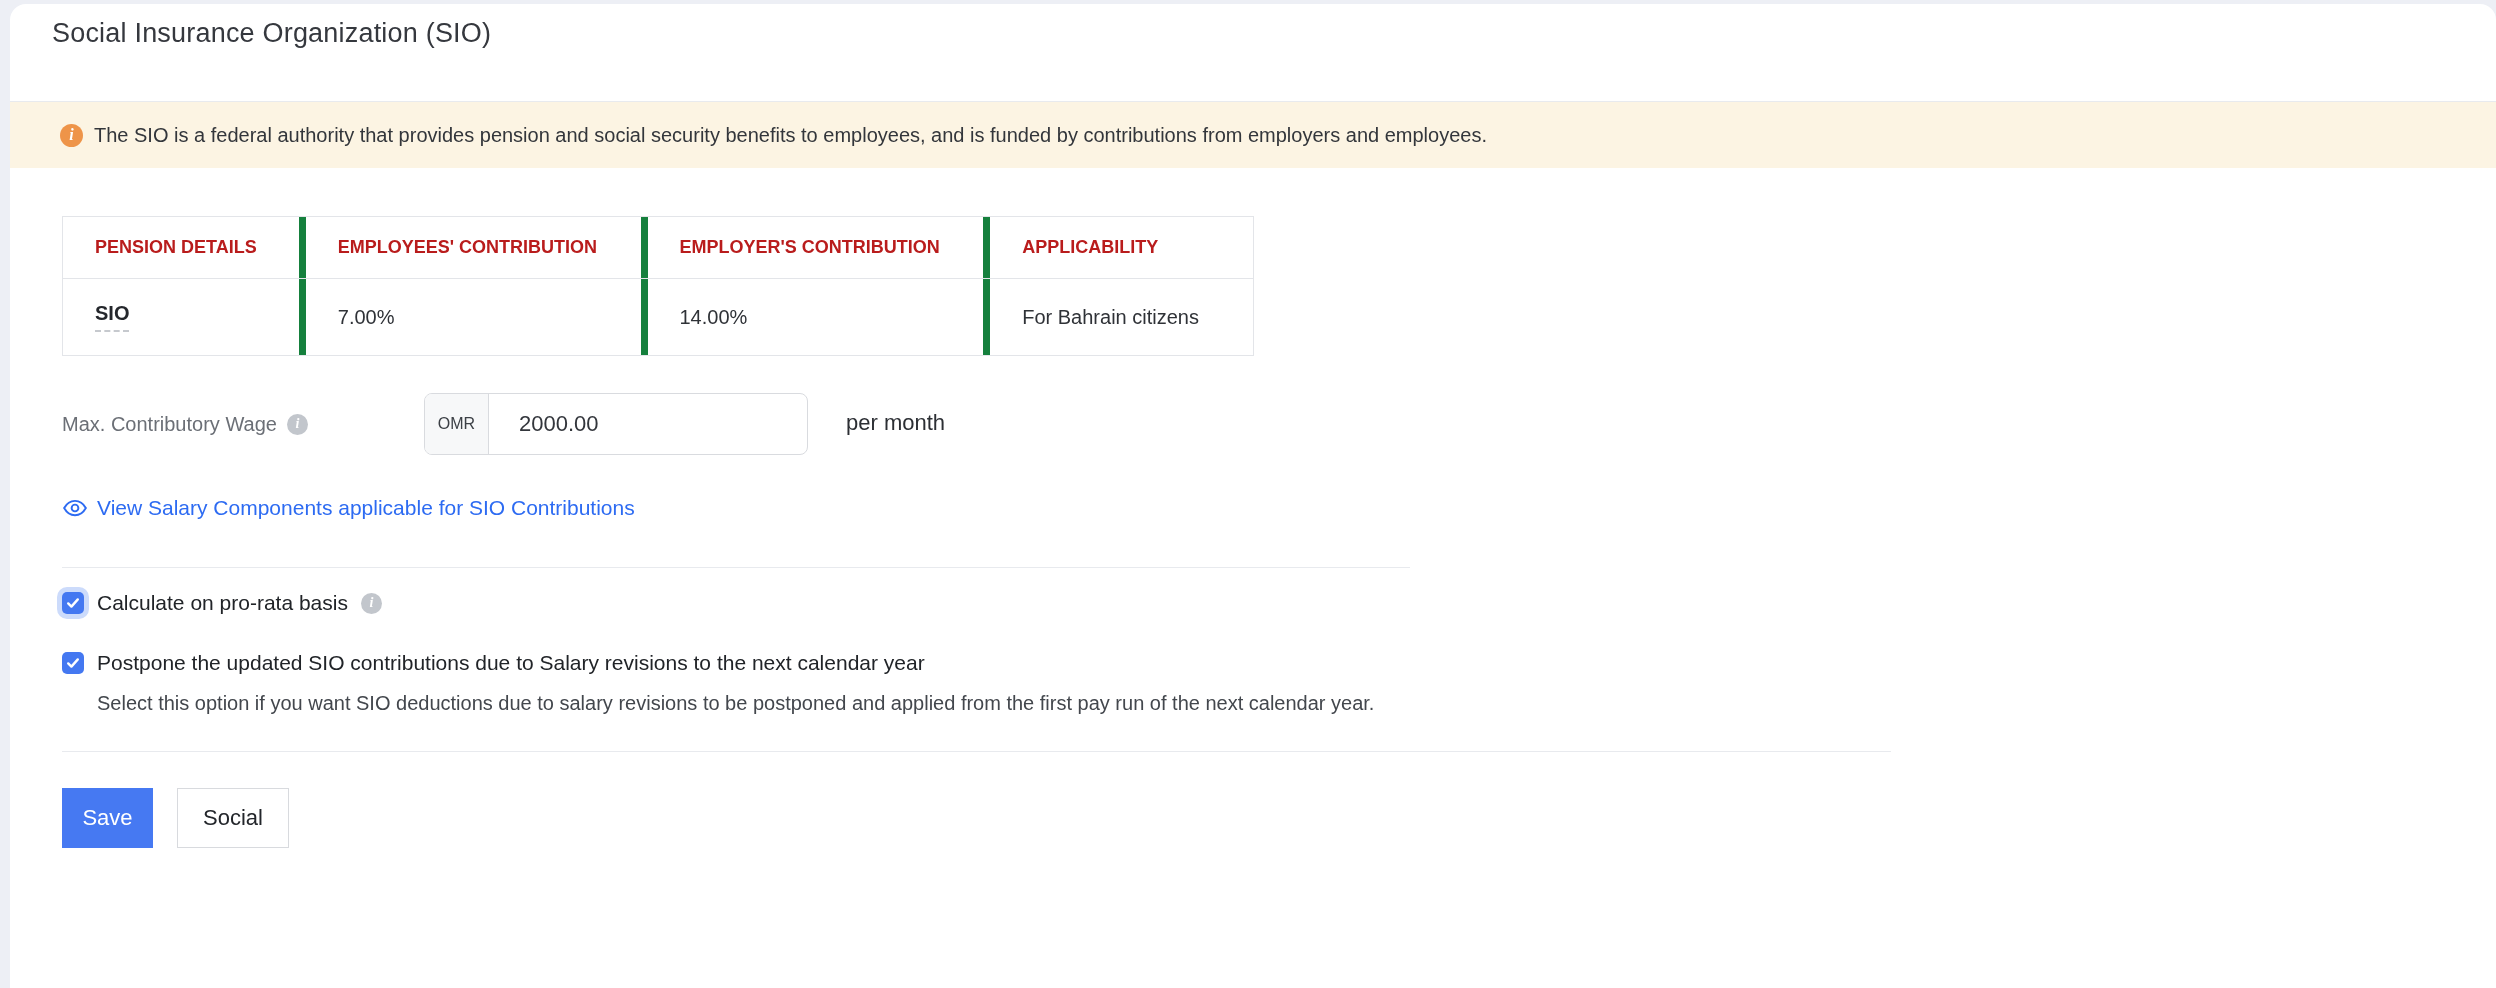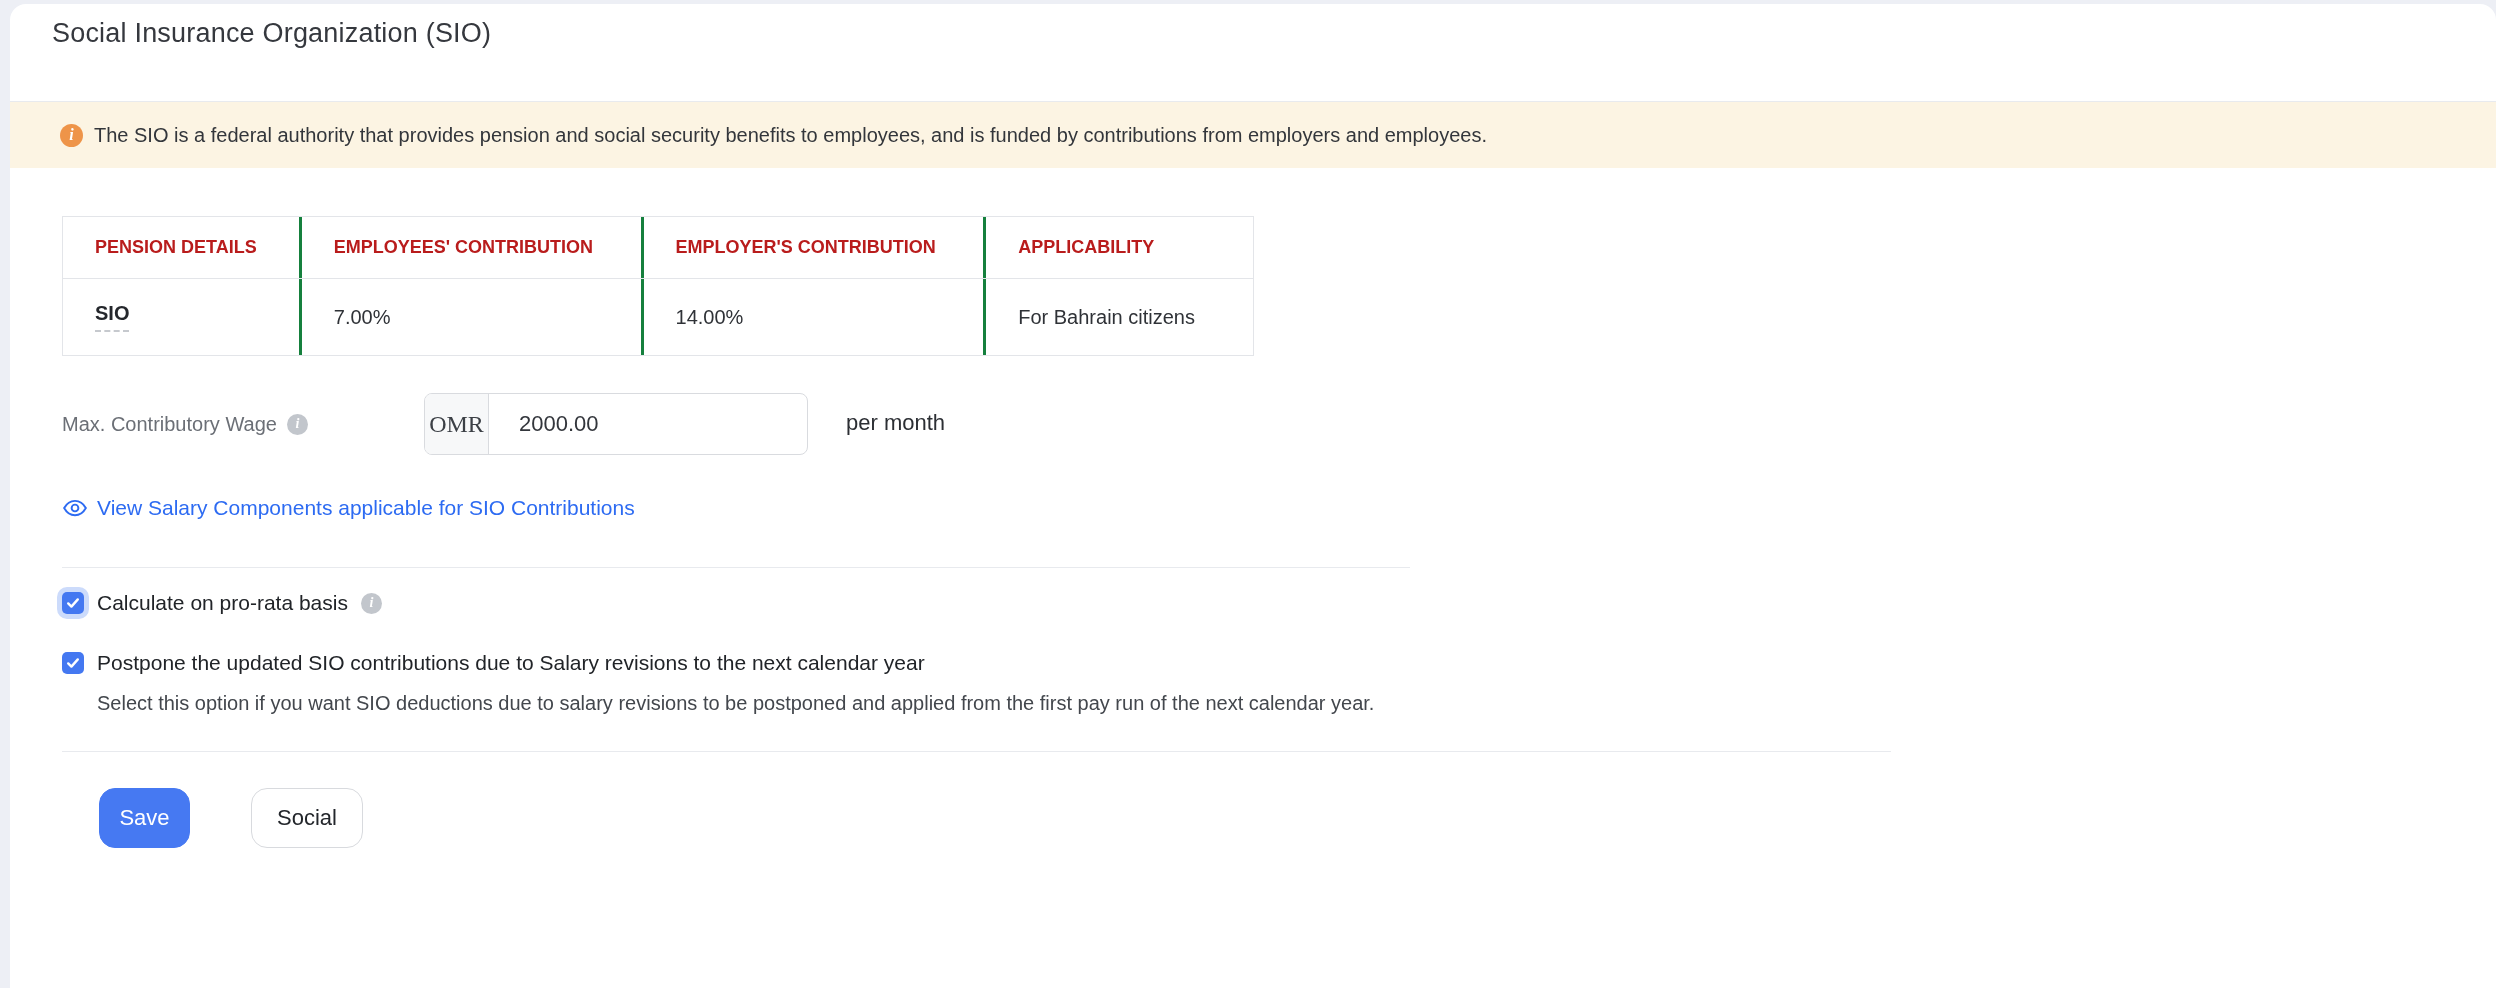--- a/index.html
+++ b/index.html
@@ -59,21 +59,21 @@
     margin-top:48px;
     width:1192px;
     border:1px solid #e3e5e9;
   }
   .t-row { display:flex; }
   .t-row.head { border-bottom:1px solid #e3e5e9; }
   .t-cell {
     padding-left:32px;
     display:flex; align-items:center;
   }
-  .t-cell + .t-cell { border-left:3px solid #15803d; }
+  .t-cell + .t-cell { border-left:7px solid #15803d; }
   .c1 { width:236px; } .c2 { width:342px; } .c3 { width:343px; } .c4 { width:270px; }
   .t-row.head .t-cell { height:61px; font-size:18px; font-weight:600; color:#b91c1c; }
   .t-row.body .t-cell { height:76px; font-size:20px; color:#2f3237; }
   .sio-name {
     font-weight:600;
     color:#24272c;
     border-bottom:2px dashed #c6c9ce;
     padding-bottom:5px;
   }
   
@@ -104,21 +104,21 @@
     border:1px solid #d9dbdf;
     border-radius:8px;
     overflow:hidden;
     background:#ffffff;
   }
   .currency-addon {
     width:76px;
     background:#f7f8f9;
     border-right:1px solid #d9dbdf;
     display:flex; align-items:center; justify-content:center;
-    font-size:24px; color:#3c4046;font-family:Liberation Serif, serif;
+    font-size:16px; color:#3c4046;
   }
   .wage-input {
     border:none; outline:none;
     flex:1;
     padding-left:30px;
     font-size:22px;
     color:#33363c;
     font-family:inherit;
     background:transparent;
   }
@@ -169,26 +169,25 @@
   }
   
   .button-row {
     margin-top:36px;
     display:flex;
     gap:24px;
     align-items:center;
   }
   .btn {
     height:60px;
-    border-radius:16px;
+    border-radius:0;
     font-size:22px;
     font-family:inherit;
     display:flex; align-items:center; justify-content:center;
     cursor:pointer;
-    margin-left:37px;
   }
   .btn-save {
     background:#4679f2;
     border:1px solid #4679f2;
     color:#ffffff;
     width:91px;
   }
   .btn-cancel {
     background:#ffffff;
     border:1px solid #d8dade;

